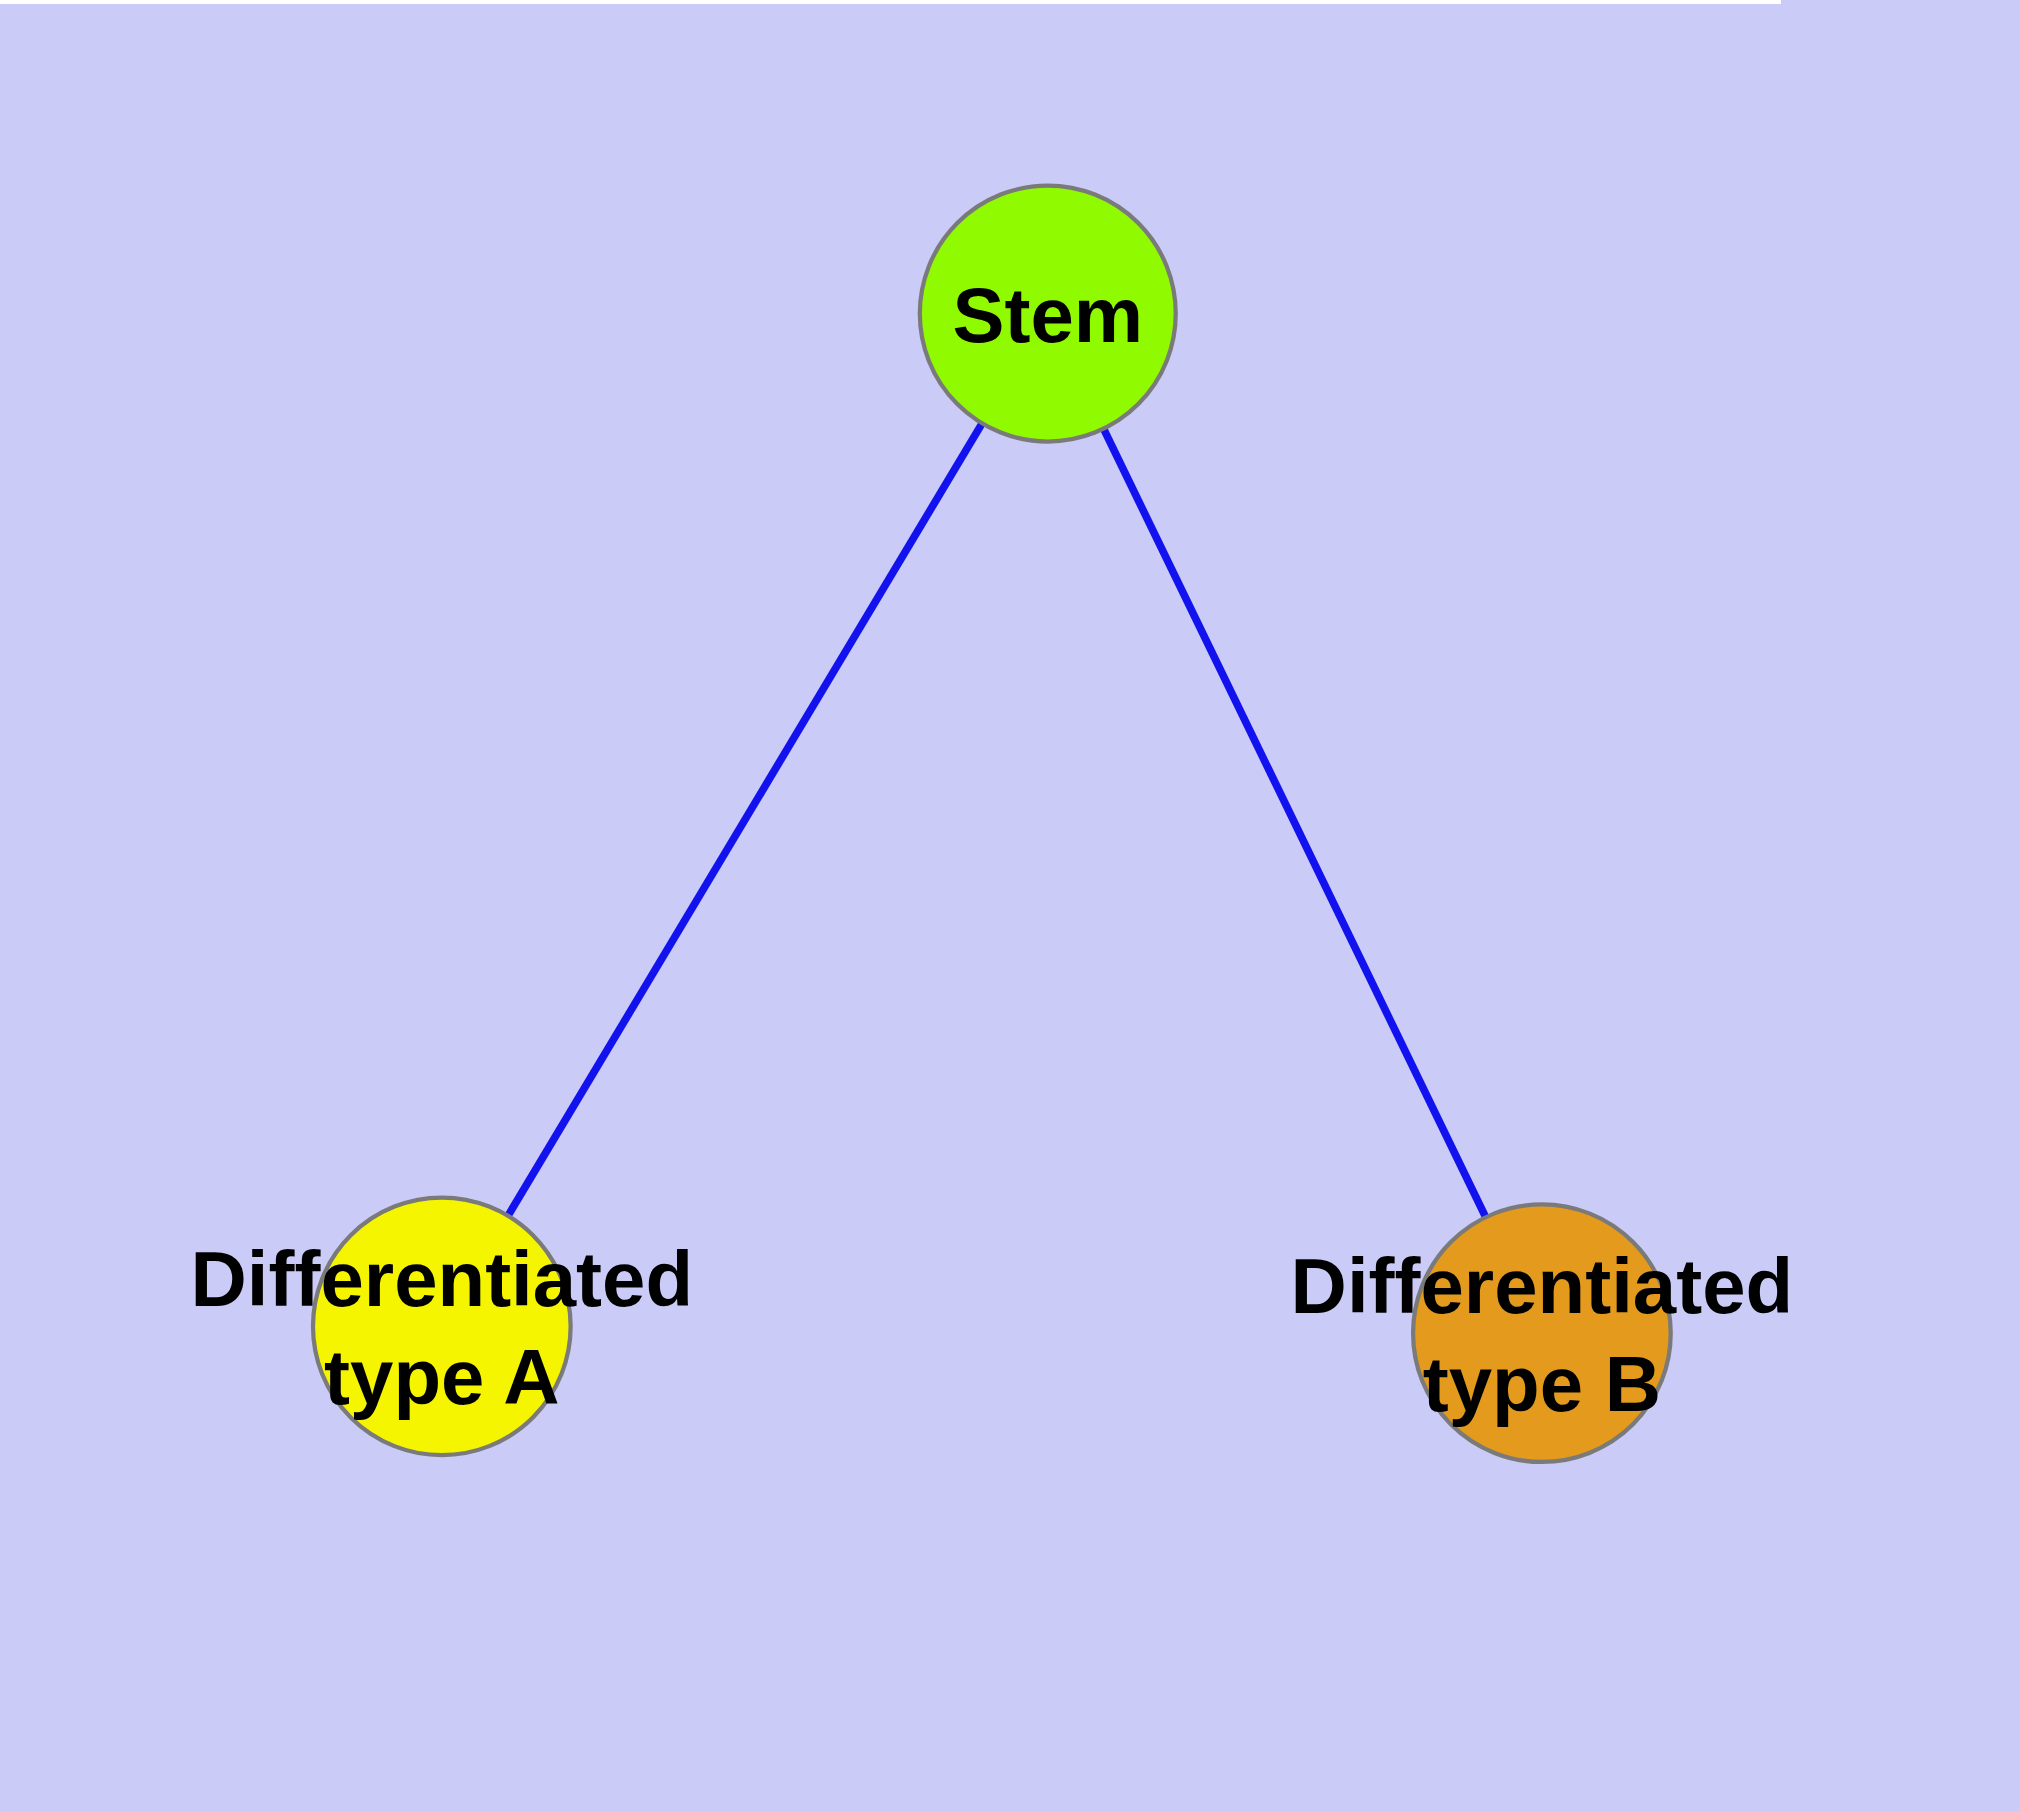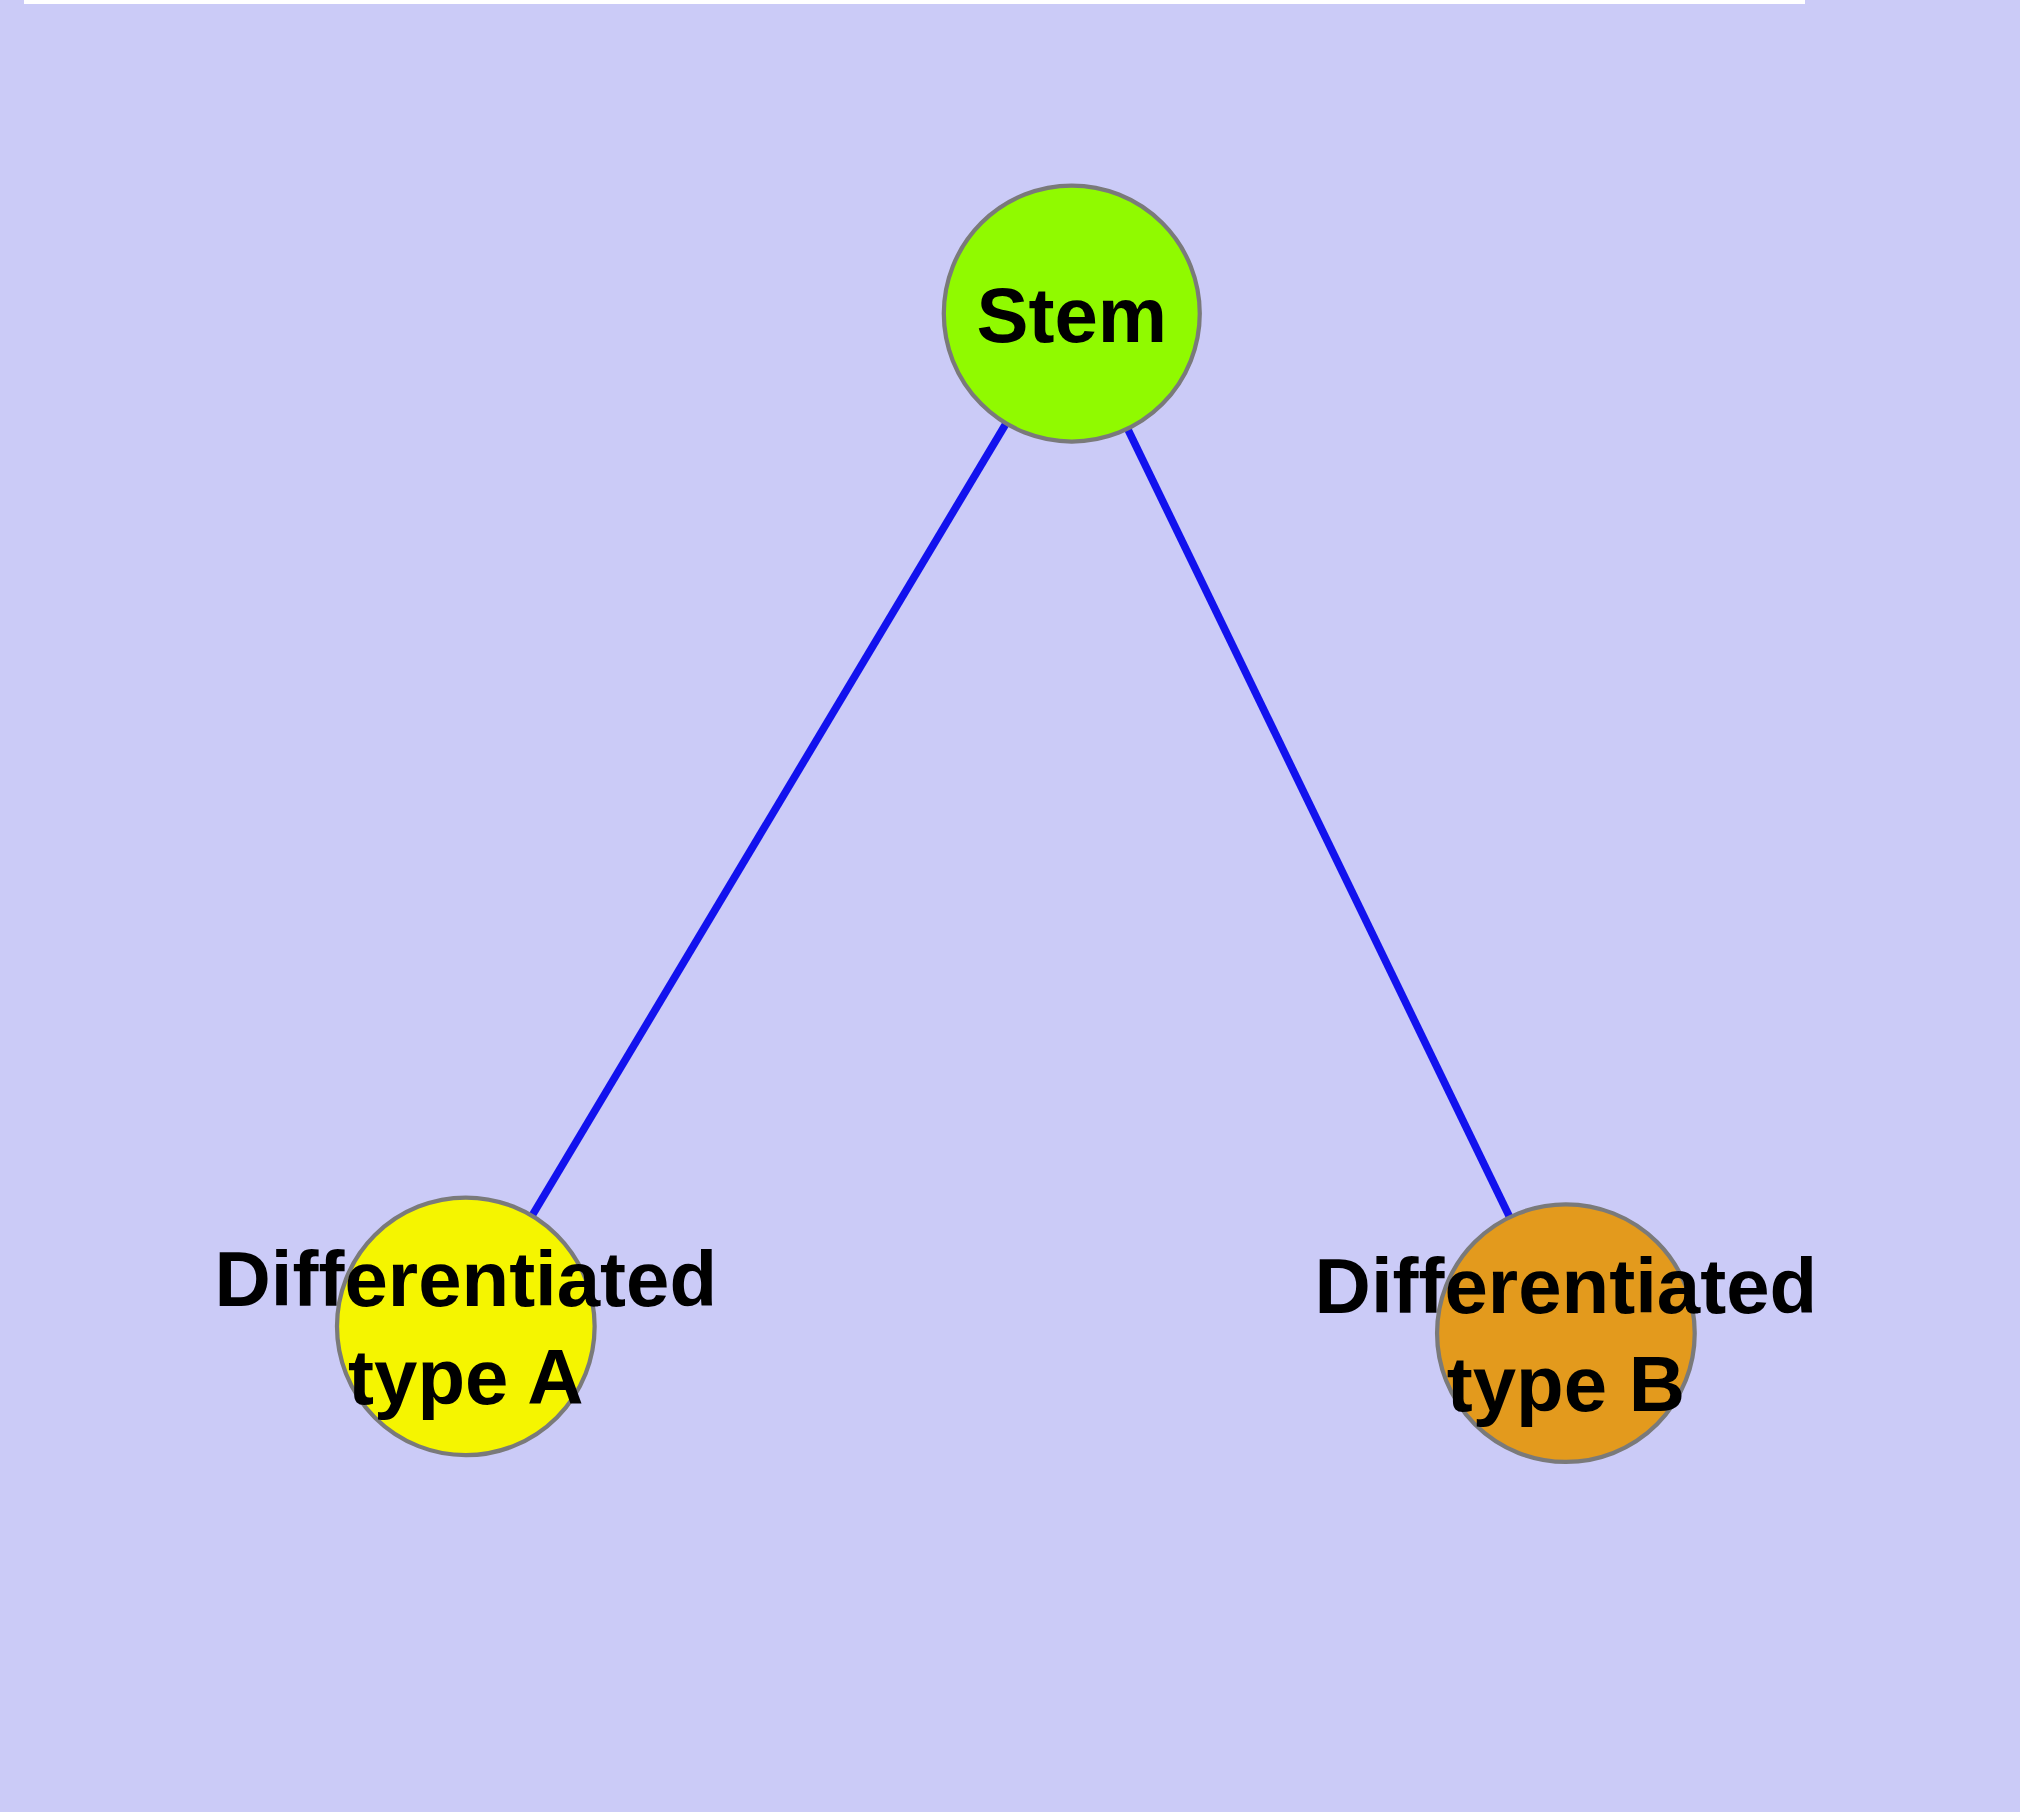--- a/index.html
+++ b/index.html
@@ -7,21 +7,20 @@
     padding: 0;
     width: 2021px;
     height: 1812px;
     overflow: hidden;
     font-family: "Liberation Sans", sans-serif;
   }
   .canvas {
     position: relative;
     width: 1781px;
     height: 1812px;
-    margin-left: 24px;
   }
   .top-strip {
     position: absolute;
     top: 0; left: 0;
     width: 100%;
     height: 4.2px;
   }
   svg.graph {
     position: absolute;
     top: 0; left: 0;

